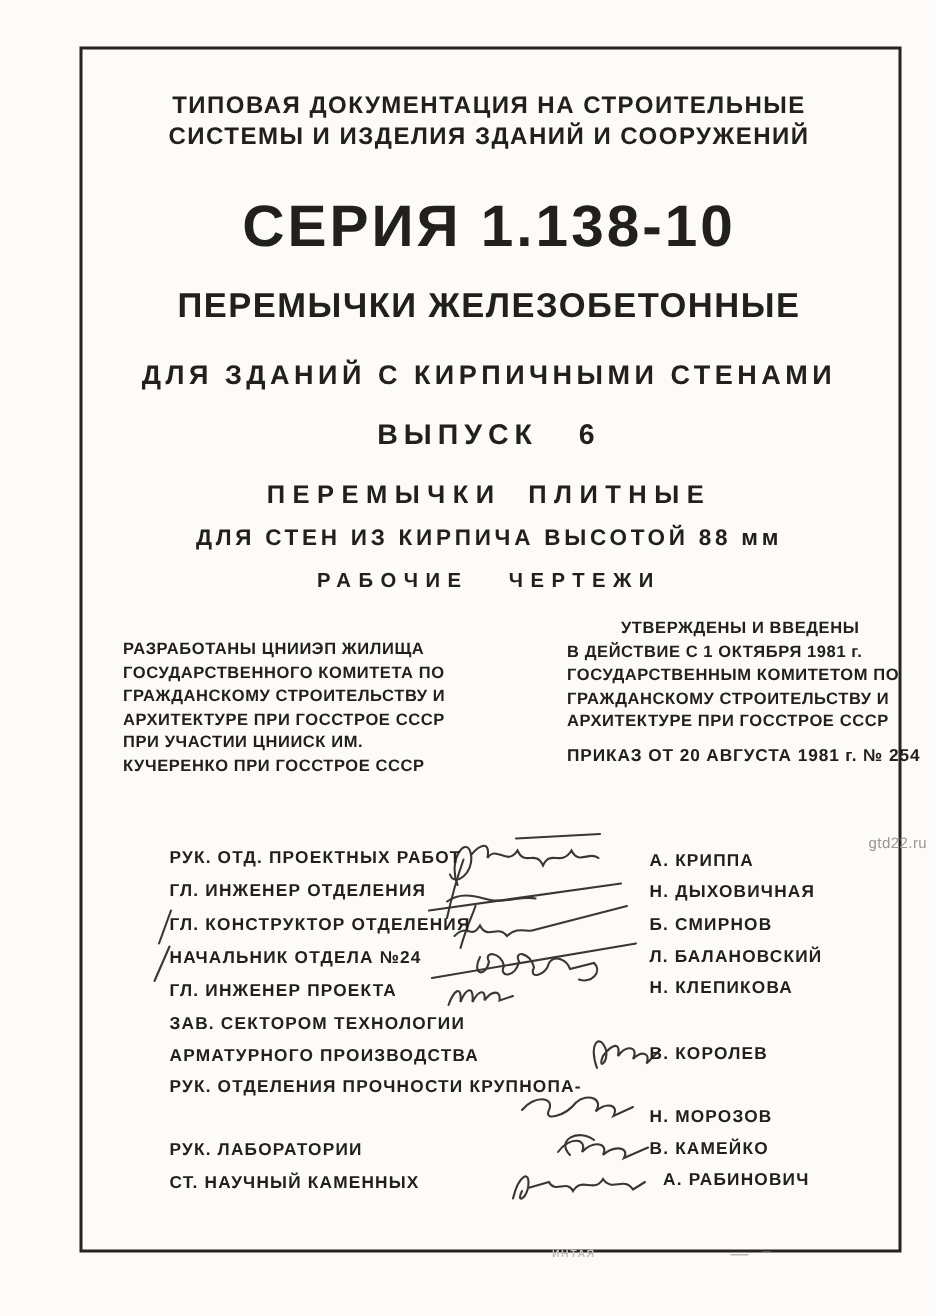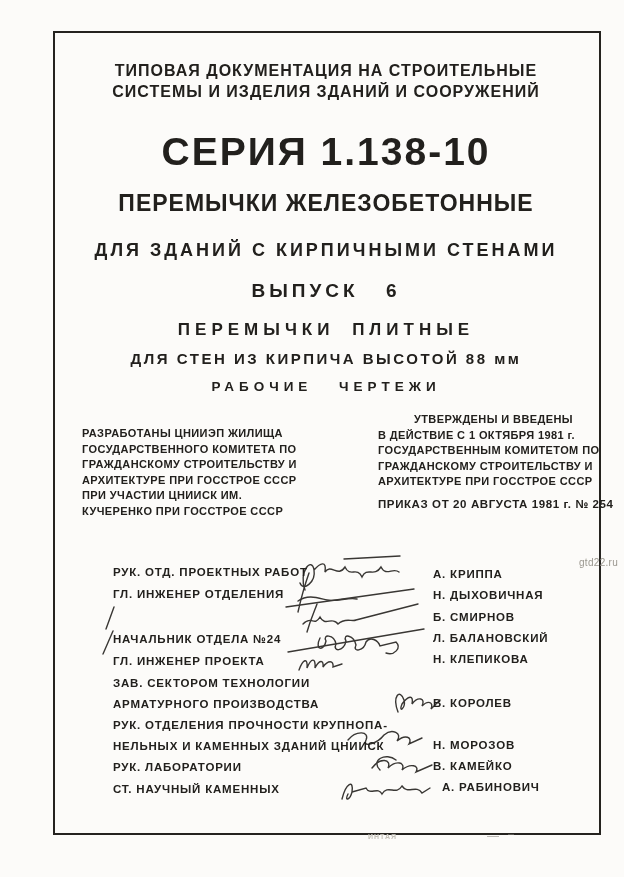--- a/index.html
+++ b/index.html
@@ -72,26 +72,26 @@
     <span class="indent">УТВЕРЖДЕНЫ И ВВЕДЕНЫ</span>
     <span>В ДЕЙСТВИЕ С 1 ОКТЯБРЯ 1981 г.</span>
     <span>ГОСУДАРСТВЕННЫМ КОМИТЕТОМ ПО</span>
     <span>ГРАЖДАНСКОМУ СТРОИТЕЛЬСТВУ И</span>
     <span>АРХИТЕКТУРЕ ПРИ ГОССТРОЕ СССР</span>
   </div>
   <div class="order" style="left:378px;top:498px">ПРИКАЗ ОТ 20 АВГУСТА 1981 г. № 254</div>
 
   <div class="slabel" style="top:566px">РУК. ОТД. ПРОЕКТНЫХ РАБОТ</div>
   <div class="slabel" style="top:588px">ГЛ. ИНЖЕНЕР ОТДЕЛЕНИЯ</div>
+  <div class="slabel" style="top:611px">ГЛ. КОНСТРУКТОР ОТДЕЛЕНИЯ</div>
   <div class="slabel" style="top:633px">НАЧАЛЬНИК ОТДЕЛА №24</div>
   <div class="slabel" style="top:655px">ГЛ. ИНЖЕНЕР ПРОЕКТА</div>
   <div class="slabel" style="top:677px">ЗАВ. СЕКТОРОМ ТЕХНОЛОГИИ</div>
   <div class="slabel" style="top:698px">АРМАТУРНОГО ПРОИЗВОДСТВА</div>
   <div class="slabel" style="top:719px">РУК. ОТДЕЛЕНИЯ ПРОЧНОСТИ КРУПНОПА-</div>
-  <div class="slabel" style="top:740px">НЕЛЬНЫХ И КАМЕННЫХ ЗДАНИЙ ЦНИИСК</div>
   <div class="slabel" style="top:761px">РУК. ЛАБОРАТОРИИ</div>
   <div class="slabel" style="top:783px">СТ. НАУЧНЫЙ КАМЕННЫХ</div>
 
   <div class="sname" style="top:568px">А. КРИППА</div>
   <div class="sname" style="top:589px">Н. ДЫХОВИЧНАЯ</div>
   <div class="sname" style="top:611px">Б. СМИРНОВ</div>
   <div class="sname" style="top:632px">Л. БАЛАНОВСКИЙ</div>
   <div class="sname" style="top:653px">Н. КЛЕПИКОВА</div>
   <div class="sname" style="top:697px">В. КОРОЛЕВ</div>
   <div class="sname" style="top:739px">Н. МОРОЗОВ</div>

